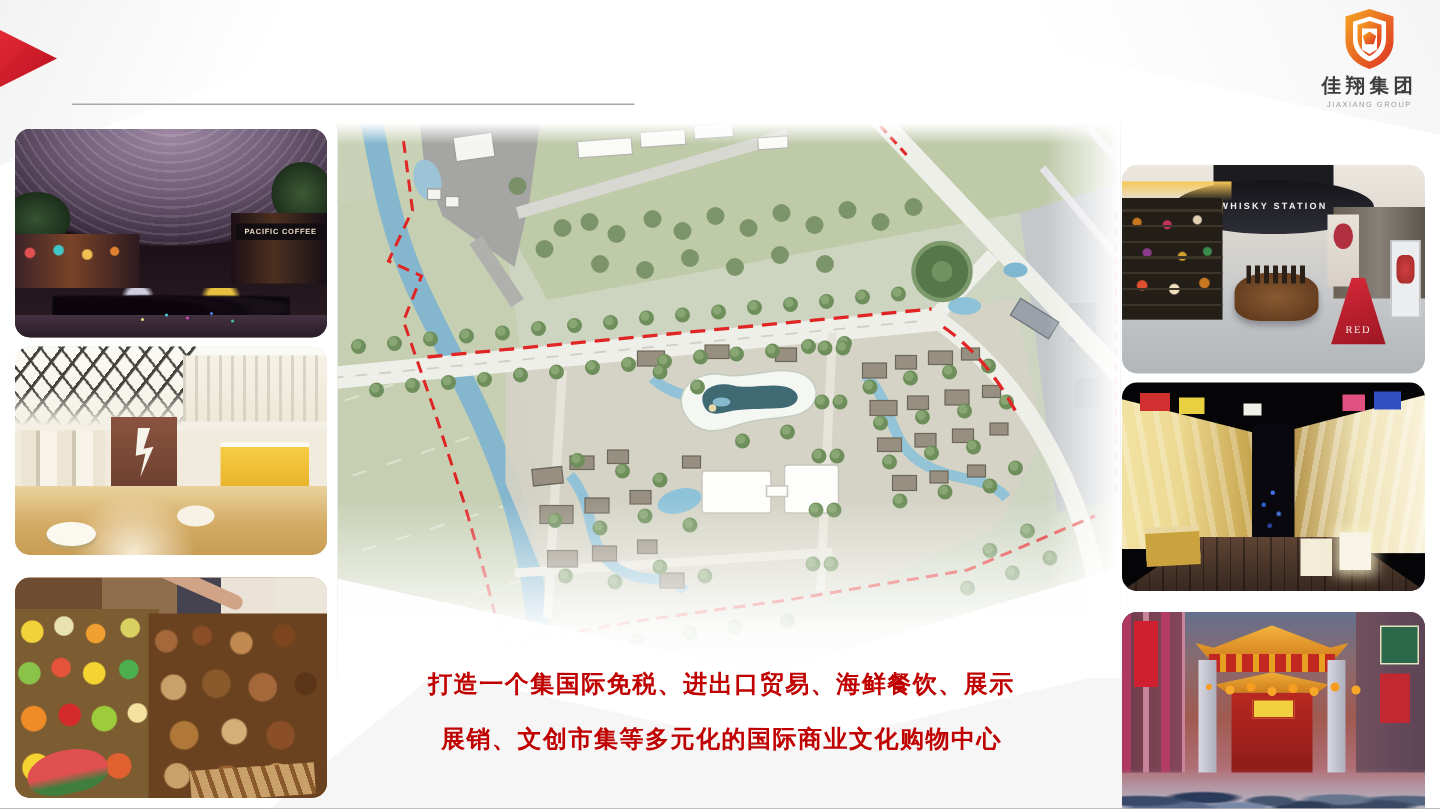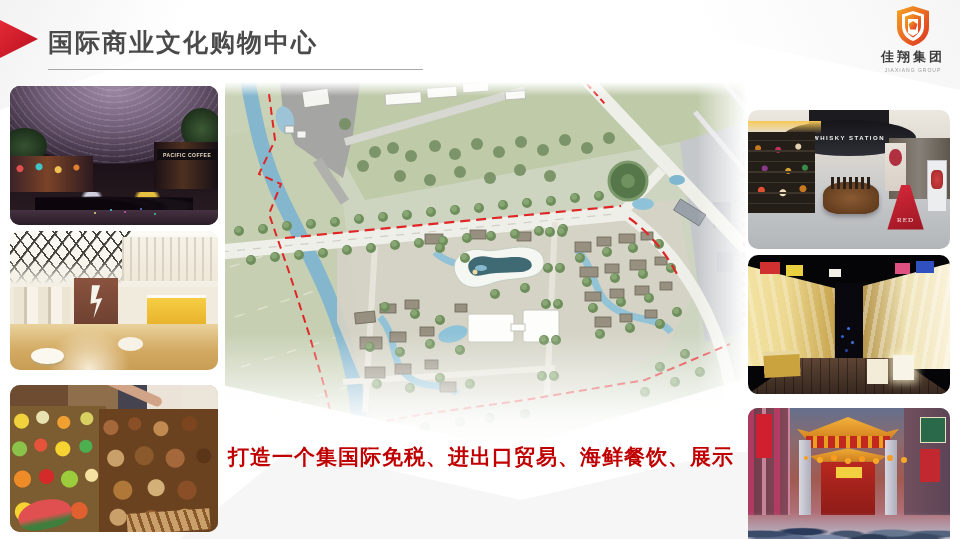--- a/index.html
+++ b/index.html
@@ -251,21 +251,21 @@
   .map-fade-bottom{position:absolute;left:225px;top:332px;width:522px;height:120px;
     background:linear-gradient(180deg,rgba(255,255,255,0) 0%,rgba(255,255,255,.92) 72%,#fff 100%);}
   .map-wedge-l{position:absolute;left:225px;top:360px;width:300px;height:92px;background:#fff;
     clip-path:polygon(0 28%,100% 100%,0 100%);opacity:.95;}
   .map-wedge-r{position:absolute;left:500px;top:370px;width:247px;height:82px;background:#fff;
     clip-path:polygon(0 100%,100% 10%,100% 100%);opacity:.95;}
   .map-fade-right{position:absolute;left:697px;top:82px;width:50px;height:370px;
     background:linear-gradient(270deg,#fff 0%,rgba(255,255,255,0) 100%);}
   
   .description{position:absolute;left:225px;top:438px;width:512px;text-align:center;
-    color:#c00000;font-weight:bold;font-size:21px;line-height:37px;letter-spacing:1px;}
+    color:#c00000;font-weight:bold;font-size:16px;line-height:37px;letter-spacing:1px;}
 </style>
 </head>
 <body>
 
 <div class="slide">
 
   <div class="bg-deco-tl"></div>
   <div class="bg-deco-tr"></div>
   <div class="bg-deco-bottom"></div>
 
@@ -499,21 +499,20 @@
       <path stroke-width="1.5" stroke-dasharray="5 5" d="M519,60 L519,250"></path>
     </g>
   </svg>
   <div class="map-fade-top"></div>
   <div class="map-wedge-l"></div>
   <div class="map-wedge-r"></div>
   <div class="map-fade-bottom"></div>
   <div class="map-fade-right"></div>
 
   <div class="header-arrow"></div>
-  <div class="page-title">国际商业文化购物中心</div>
   <div class="title-rule"></div>
 
   <div class="logo">
     <svg width="38" height="42" viewBox="0 0 38 42">
       <defs>
         <linearGradient id="lg1" x1="0" y1="0" x2="1" y2="1">
           <stop offset="0" stop-color="#f5a623"></stop>
             <stop offset="1" stop-color="#dd2f22"></stop>
         </linearGradient>
       </defs>
@@ -613,15 +612,16 @@
       <div class="pillar-r"></div>
       <div class="arch"></div>
       <div class="arch-sign"></div>
       <div class="lanterns"></div>
     </div>
     <div class="crowd"></div>
   </div>
 
   <div class="description">
     <div>打造一个集国际免税、进出口贸易、海鲜餐饮、展示</div>
+    <div>展销、文创市集等多元化的国际商业文化购物中心</div>
   </div>
 
 </div>
 
 </body></html>

